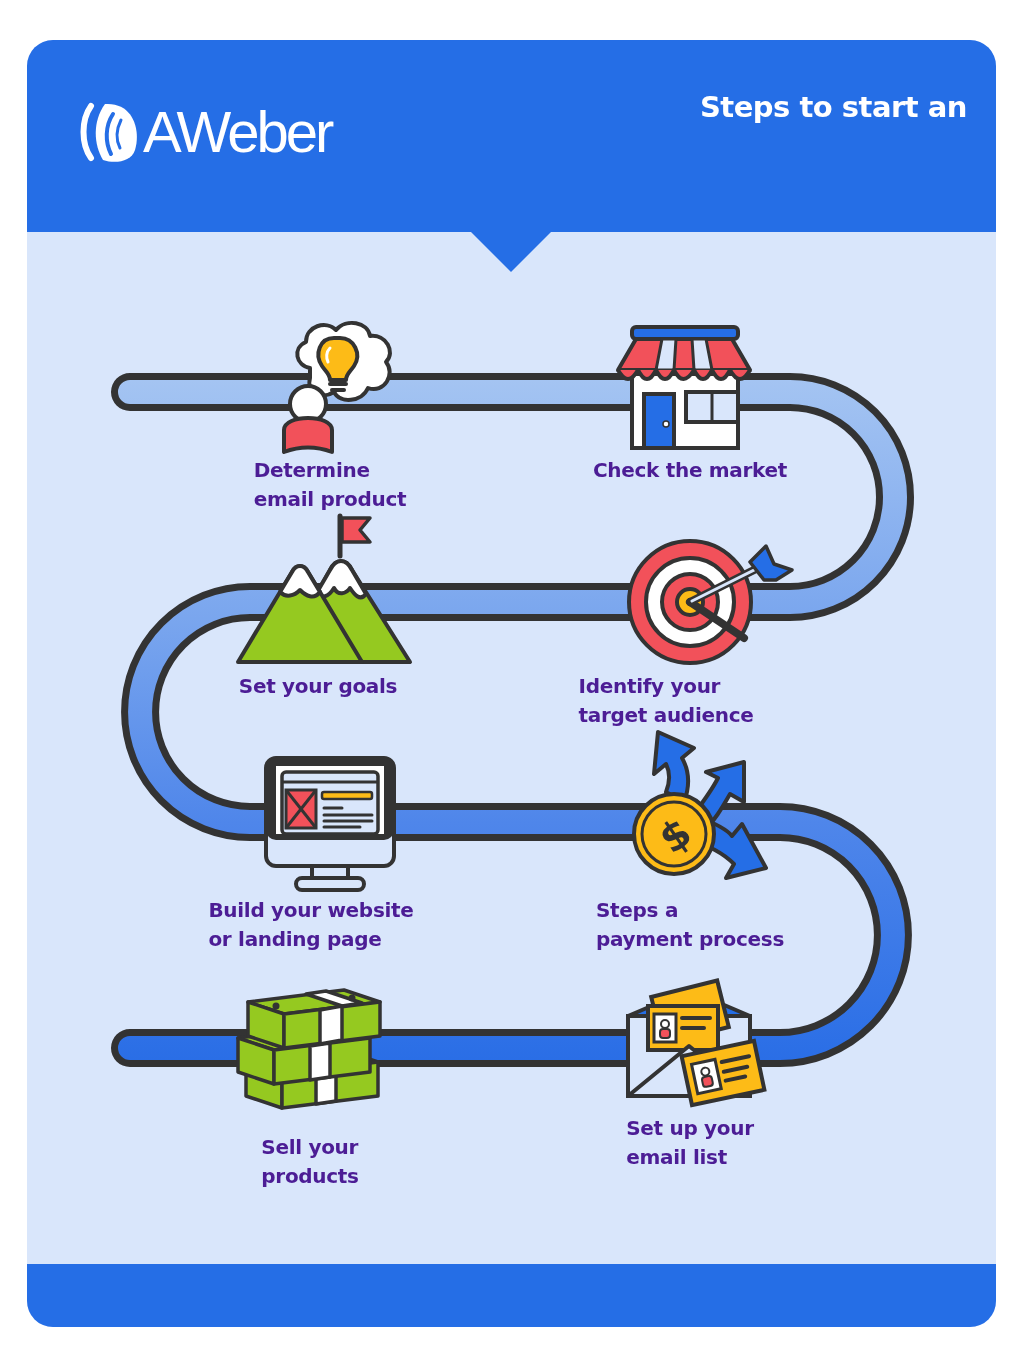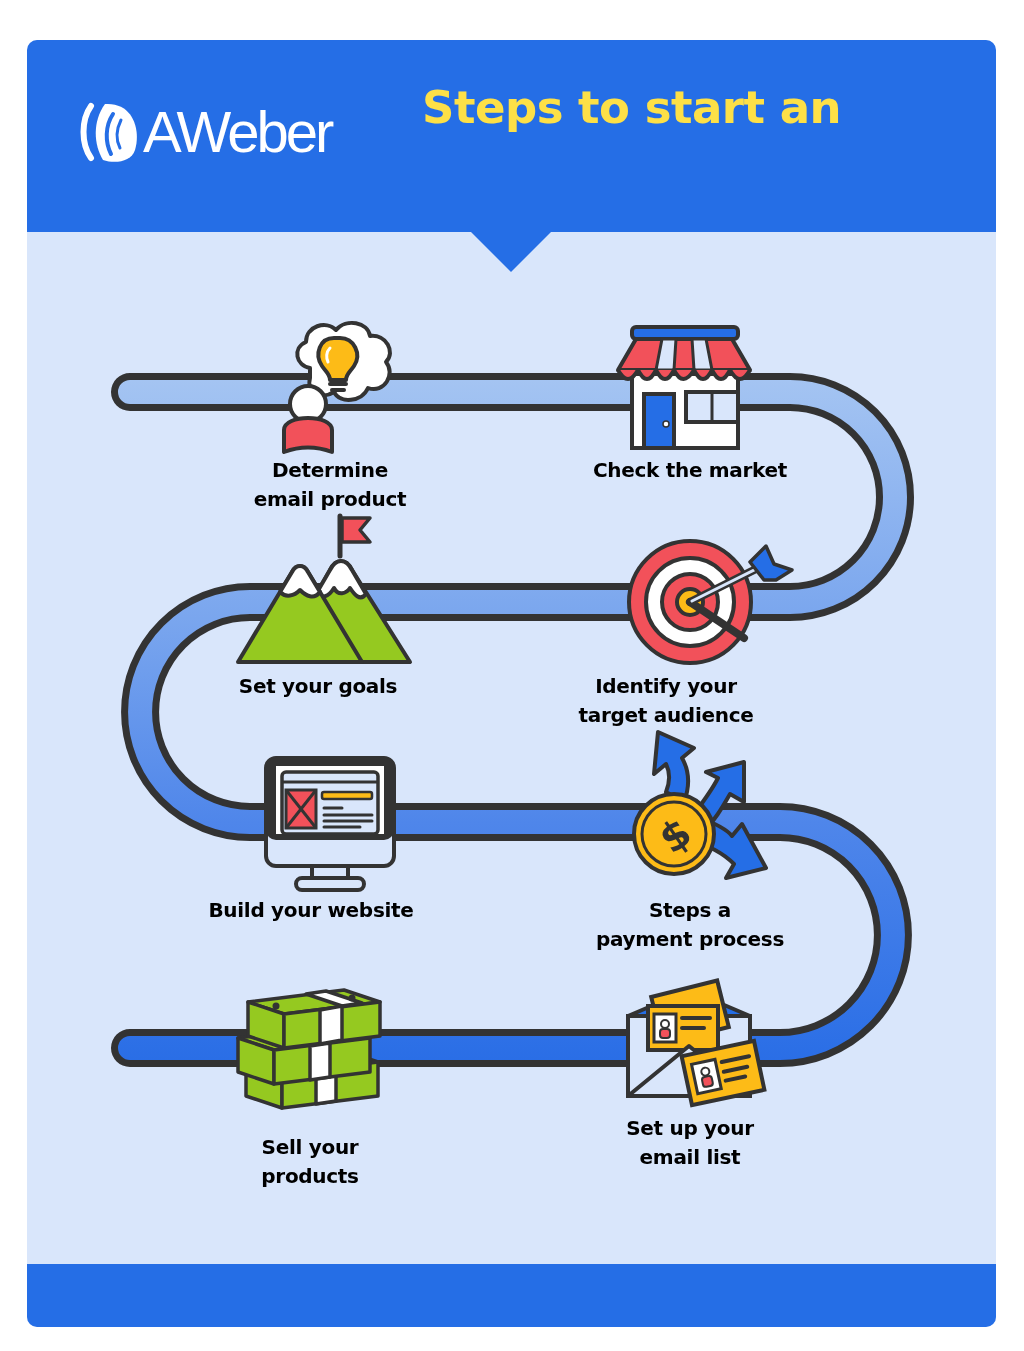--- a/index.html
+++ b/index.html
@@ -1,26 +1,26 @@
 <!DOCTYPE html>
 <html><head>
 <meta charset="utf-8">
 <style>
   html, body { margin:0; padding:0; background:#ffffff; }
   body { width:1024px; height:1351px; position:relative; overflow:hidden; font-family:"DejaVu Sans", sans-serif; }
-  .card { position:absolute; left:27px; top:40px; width:969px; height:1287px; border-radius:10px; overflow:hidden; background:#d9e6fb; }
+  .card { position:absolute; left:27px; top:40px; width:969px; height:1287px; border-radius:26px; overflow:hidden; background:#d9e6fb; }
   .header { position:absolute; left:0; top:0; width:969px; height:192px; background:#256ee6; }
   .pointer { position:absolute; left:443px; top:191px; width:0; height:0; border-left:41px solid transparent; border-right:41px solid transparent; border-top:41px solid #256ee6; }
   .footer { position:absolute; left:0; bottom:0; width:969px; height:63px; background:#256ee6; }
   .logo { position:absolute; left:52px; top:60px; display:flex; align-items:center; color:#fff; }
   .logo-text { font-family:"Liberation Sans", sans-serif; font-size:58px; font-weight:normal; letter-spacing:-3px; color:#fff; line-height:1; margin-left:4px; }
-  .title { position:absolute; left:395px; top:40px; width:545px; text-align:left; color:#fde047; font-family:"DejaVu Sans", sans-serif; font-weight:bold; font-size:45px; line-height:55px; letter-spacing:-0.5px; }
+  .title { position:absolute; left:395px; top:40px; width:545px; text-align:right; color:#ffffff; font-family:"DejaVu Sans", sans-serif; font-weight:bold; font-size:29px; line-height:55px; letter-spacing:-0.5px; }
   .title div { white-space:nowrap; }
   svg.road { position:absolute; left:0; top:0; }
-  .label { position:absolute; text-align:center; color:#000000; font-family:"DejaVu Sans", sans-serif; font-weight:bold; font-size:20px; line-height:29px; white-space:nowrap; transform:translateX(-50%); letter-spacing:-0.3px; }
+  .label { position:absolute; text-align:left; color:#4c1d95; font-family:"DejaVu Sans", sans-serif; font-weight:bold; font-size:20px; line-height:29px; white-space:nowrap; transform:translateX(-50%); letter-spacing:-0.3px; }
   .icon { position:absolute; }
 </style>
 </head>
 <body>
 
 <div class="card">
   <div class="header">
     <div class="logo">
       <svg width="60" height="64" viewBox="0 0 60 64">
         <path d="M12 6 C2 20 2 44 12 58" stroke="#fff" stroke-width="6" fill="none" stroke-linecap="round"></path>
@@ -120,20 +120,21 @@
   <rect x="60" y="38" width="50" height="7" rx="2" fill="#fdbb17" stroke="#333" stroke-width="2.5"></rect>
   <line x1="62" y1="54" x2="80" y2="54" stroke="#333" stroke-width="3" stroke-linecap="round"></line>
   <line x1="62" y1="61" x2="110" y2="61" stroke="#333" stroke-width="3" stroke-linecap="round"></line>
   <line x1="62" y1="67" x2="110" y2="67" stroke="#333" stroke-width="3" stroke-linecap="round"></line>
   <line x1="62" y1="73" x2="98" y2="73" stroke="#333" stroke-width="3" stroke-linecap="round"></line>
   <rect x="50" y="112" width="36" height="14" fill="#d9e6fb" stroke="#333" stroke-width="4"></rect>
   <rect x="34" y="124" width="68" height="12" rx="6" fill="#d9e6fb" stroke="#333" stroke-width="4"></rect>
 </svg>
 <div class="label" style="left:311px;top:896px">
   <div>Build your website</div>
+  <div>or landing page</div>
 </div>
 
 <svg class="icon" style="left:626px;top:728px" width="152" height="160" viewBox="0 0 152 160">
   <path d="M32 4 L68 20 L56 30 C64 44 64 58 58 74 L40 64 C44 54 44 44 40 36 L28 46 Z" fill="#256ee6" stroke="#333" stroke-width="4" stroke-linejoin="round"></path>
   <path d="M68 86 C80 70 88 58 92 50 L80 44 L118 34 L118 74 L104 66 C96 80 88 94 76 104 Z" fill="#256ee6" stroke="#333" stroke-width="4" stroke-linejoin="round"></path>
   <path d="M70 88 C86 94 100 100 106 108 L116 96 L140 140 L100 150 L108 136 C96 124 82 118 66 112 Z" fill="#256ee6" stroke="#333" stroke-width="4" stroke-linejoin="round"></path>
   <circle cx="48" cy="106" r="40" fill="#fdbb17" stroke="#333" stroke-width="4"></circle>
   <circle cx="48" cy="106" r="32" fill="none" stroke="#333" stroke-width="3"></circle>
   <text x="48" y="122" text-anchor="middle" font-family="DejaVu Sans, sans-serif" font-weight="bold" font-size="40" fill="#333" transform="rotate(-35 48 106)">$</text>
 </svg>

